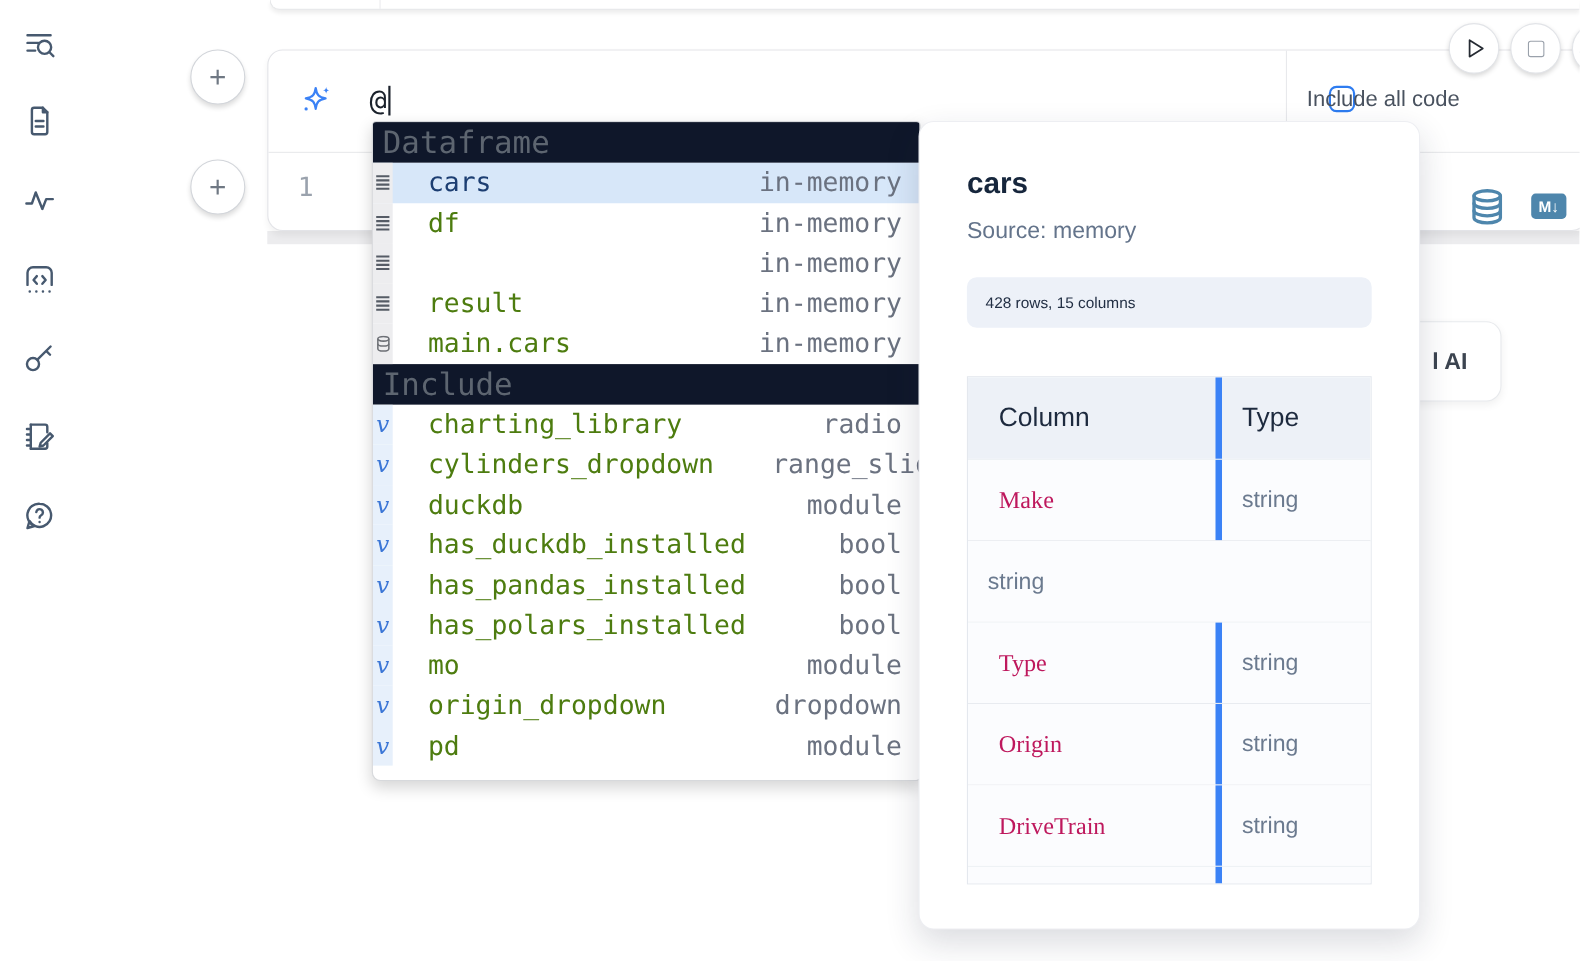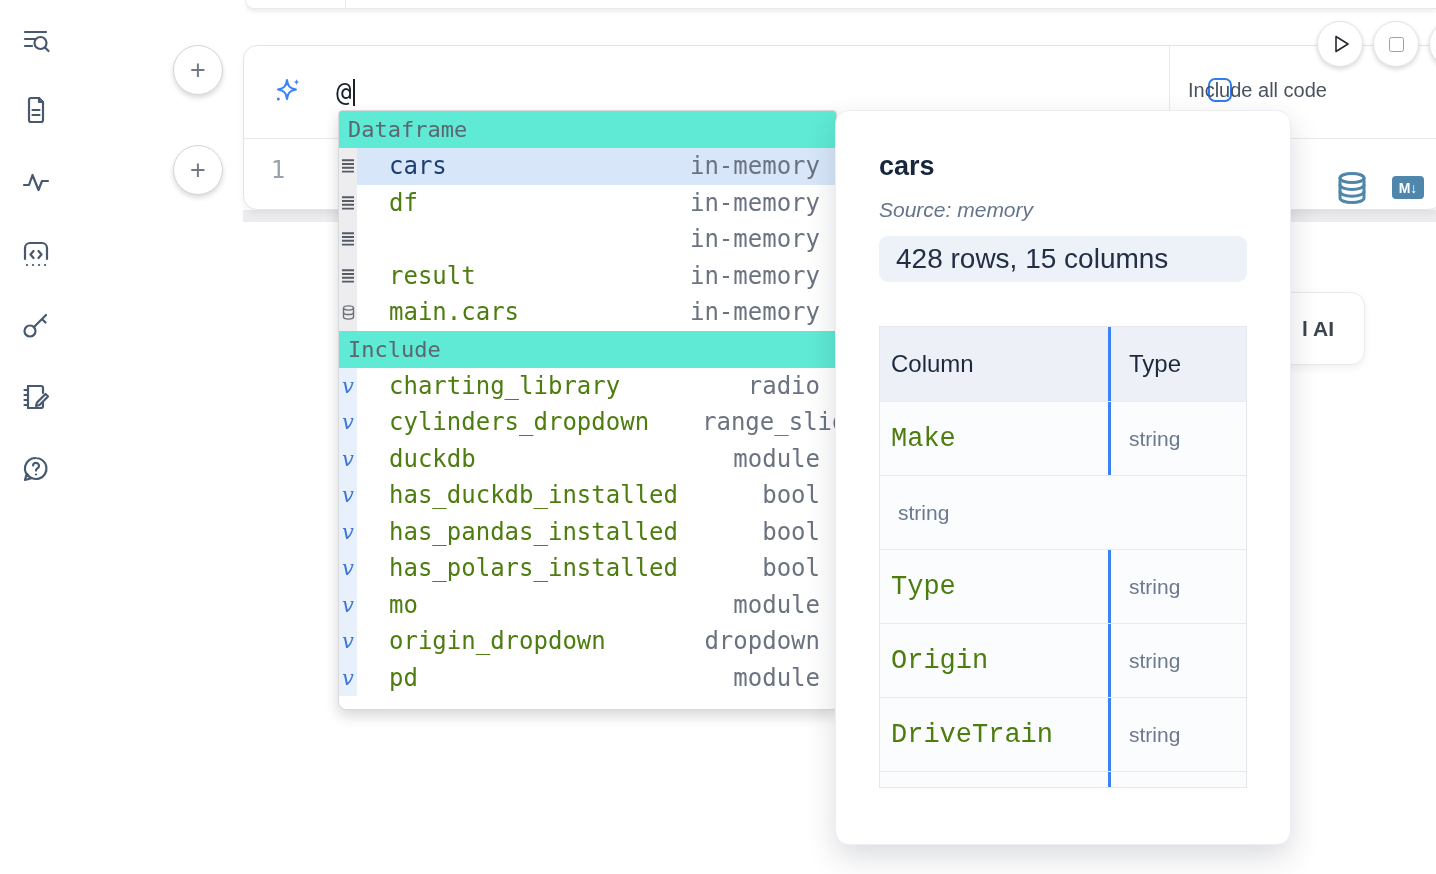--- a/index.html
+++ b/index.html
@@ -47,52 +47,52 @@
   
   .circle-btn { position:absolute; top:21px; width:46px; height:46px; border-radius:50%; background:#fff;
     border:1px solid #e2e4e8; box-shadow:0 2px 5px rgba(0,0,0,.16); display:flex; align-items:center;
     justify-content:center; z-index:3; cursor:pointer; }
   .stop-sq { width:15px; height:15px; border:1.8px solid #9aa1ab; border-radius:2.5px; }
 
   
   .ac { position:absolute; left:338px; top:110px; width:499px; height:600px; background:#fff;
     border:1px solid #d7d9dc; border-radius:4px 4px 4px 8px; box-shadow:0 6px 14px rgba(0,0,0,.16);
     overflow:hidden; z-index:5; }
-  .ac-header { height:37px; background:#5eead4; color:#5d6570; font-family:"DejaVu Sans Mono",monospace;
-    font-size:22px; display:flex; align-items:center; padding-left:9px; }
+  .ac-header { height:37px; background:#0f172a; color:#5d6570; font-family:"DejaVu Sans Mono",monospace;
+    font-size:28px; display:flex; align-items:center; padding-left:9px; }
   .ac-row { height:36.5px; display:flex; align-items:stretch; padding-right:16px; cursor:pointer; background:#fff; }
   .ac-row.selected { background:#d7e7f9; }
   .ac-ic { width:18px; flex:0 0 18px; display:flex; align-items:center; justify-content:center; }
   .ic-gray { background:#ededef; }
   .ic-blue { background:#e7f0fb; }
   .vchar { font-family:"DejaVu Serif", serif; font-style:italic; color:#3b76d6; font-size:21px; }
   .ac-name { margin-left:32px; align-self:center; font-family:"DejaVu Sans Mono",monospace;
     font-size:24px; color:#4d7c0f; white-space:nowrap; }
   .ac-row.selected .ac-name { color:#1c3e72; }
   .ac-type { margin-left:auto; align-self:center; font-family:"DejaVu Sans Mono",monospace;
     font-size:24px; color:#6b7280; white-space:nowrap; }
   .ac-type.clipped { max-width:134px; overflow:hidden; margin-right:-16px; }
 
   
   .panel { position:absolute; left:835px; top:110px; width:456px; height:735px; background:#fff;
     border:1px solid #edeef2; border-radius:14px; box-shadow:0 12px 30px rgba(30,40,60,.16);
     z-index:10; padding:40px 43px 0 43px; overflow:hidden; }
   .pv-title { font-size:27px; font-weight:bold; color:#16263c; }
-  .pv-source { margin-top:16px; font-size:21px; color:#64748b;font-style:italic; }
-  .pv-badge { margin-top:14px; height:46px; background:#edf1f8; border-radius:9px; display:flex;
-    align-items:center; padding-left:17px; font-size:28px; color:#222f44; }
+  .pv-source { margin-top:16px; font-size:21px; color:#64748b; }
+  .pv-badge { margin-top:30px; height:46px; background:#edf1f8; border-radius:9px; display:flex;
+    align-items:center; padding-left:17px; font-size:14px; color:#222f44; }
   .pv-table { margin-top:44px; height:462px; overflow:hidden; border:1px solid #e4e8ee; }
   .pv-tr { display:flex; height:74px; }
   .pv-tr + .pv-tr { border-top:1px solid #e8ebf0; }
   .pv-th { background:#edf1f7; font-size:24px; color:#1d2a3e; }
   .pv-td { background:#fbfcfe; }
-  .pv-c1 { width:231px; flex:0 0 231px; border-right:3px solid #3b82f6; display:flex;
-    align-items:center; padding-left:11px; }
+  .pv-c1 { width:231px; flex:0 0 231px; border-right:6px solid #3b82f6; display:flex;
+    align-items:center; padding-left:28px; }
   .pv-c2 { flex:1; display:flex; align-items:center; padding-left:18px; }
-  .pv-td.pv-c1 { font-family:Liberation Mono, monospace; font-size:27px; color:#4d7c0f; }
+  .pv-td.pv-c1 { font-family:Liberation Serif, serif; font-size:22px; color:#be185d; }
   .pv-td.pv-c2 { font-size:21px; color:#6b7a8f; }
 
   
   .ai-btn { position:absolute; left:1162px; top:292px; width:203px; height:73px; background:#fff;
     border:1px solid #e8eaed; border-radius:14px; box-shadow:0 3px 8px rgba(0,0,0,.06); z-index:6;
     display:flex; align-items:center; justify-content:flex-end; padding-right:30px;
     font-size:21px; font-weight:bold; color:#3c4450; cursor:pointer; }
 </style>
 </head>
 <body>

